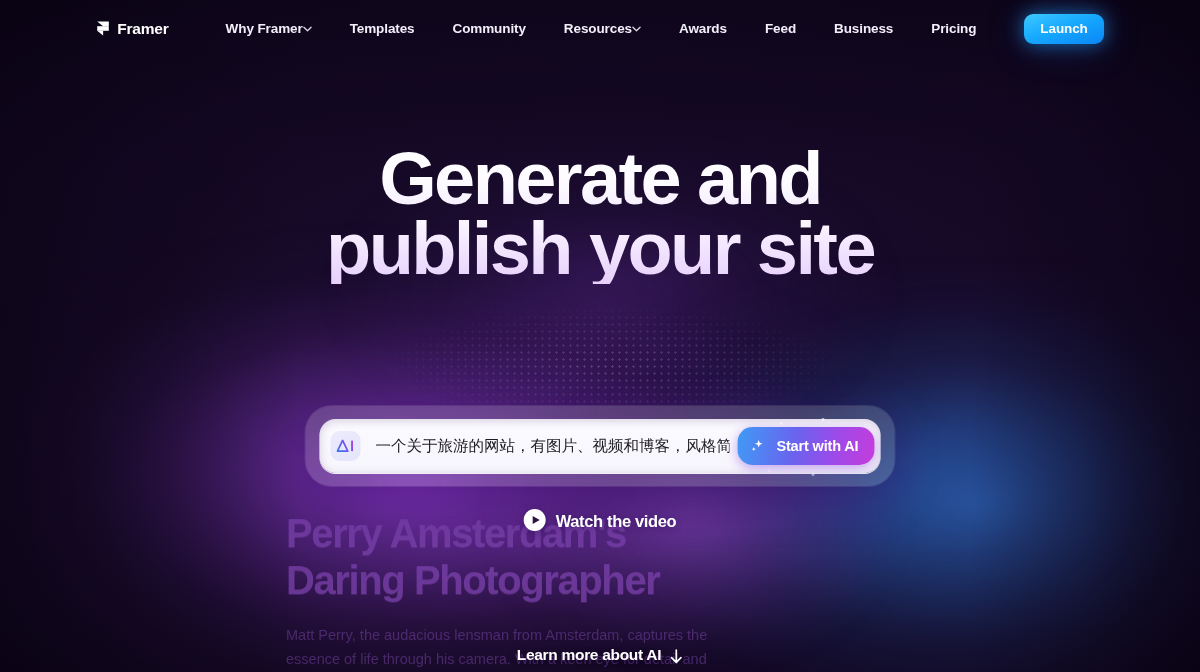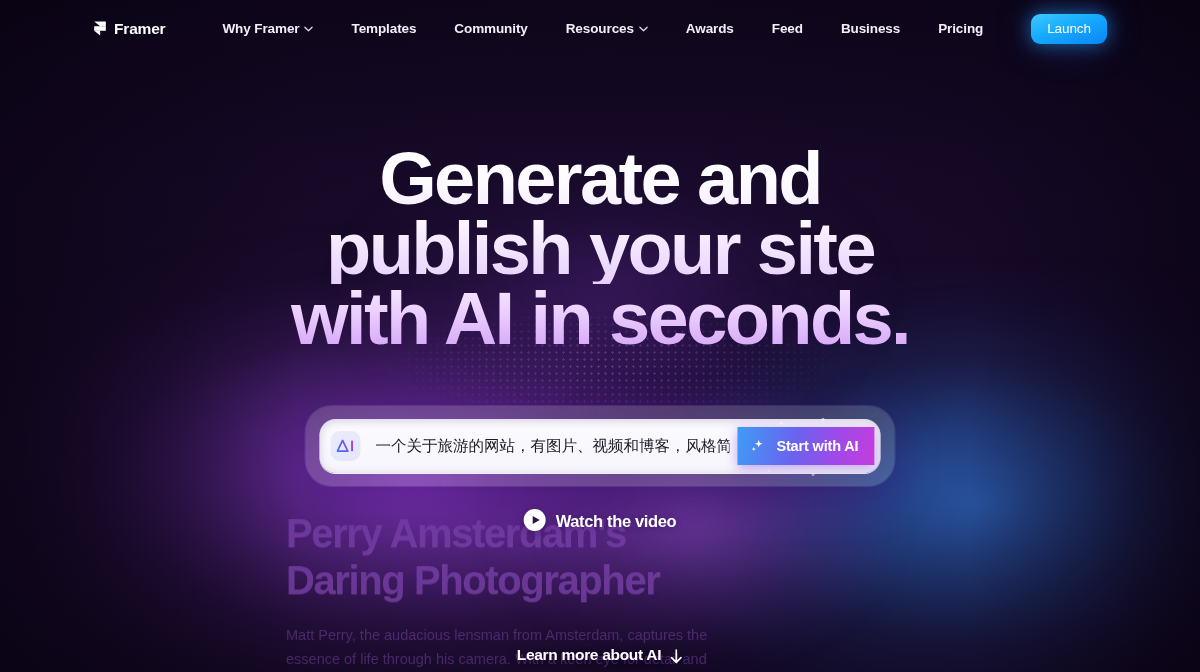--- a/index.html
+++ b/index.html
@@ -100,35 +100,35 @@
 
   .brand{
     display:flex; align-items:center; gap:7px;
     margin-right:57px; cursor:pointer;
   }
   .brand-mark{ width:14px; height:16px; display:block; }
   .brand-name{
     color:#fff; font-size:15.5px; font-weight:bold; letter-spacing:-.2px;
   }
   .nav-item{
-    display:flex; align-items:center; gap:5px;
+    display:flex; align-items:center; 
     color:#f2eefa; font-size:13.5px; font-weight:bold; letter-spacing:-.1px;
     cursor:pointer; white-space:nowrap;
   }
   .nav-item + .nav-item, .nav-item{ margin-right:0; }
   .nav-gap{ width:38px; }
   .chev{ display:block; width:9px; height:6px; opacity:.92; }
 
   .launch-btn{
     position:relative;
     margin-left:48px;
     padding:7px 16px 8px;
     border-radius:9px;
     background:linear-gradient(160deg,#3ec9ff 0%,#16a9ff 46%,#0a86f5 100%);
-    color:#fff; font-size:13.5px; font-weight:normal; letter-spacing:-.1px;
+    color:#fff; font-size:13.5px; font-weight:bold; letter-spacing:-.1px;
     cursor:pointer; border:none;
     box-shadow:0 0 18px rgba(40,160,255,.55), 0 0 38px rgba(30,130,255,.30);
     font-family:inherit;
   }
 
   
   .hero{
     position:absolute; left:0; top:0; width:100%; height:100%;
     z-index:20;
   }
@@ -182,21 +182,21 @@
   .prompt-text{
     flex:1 1 auto;
     margin-left:15px; margin-right:8px;
     color:#1d1b22; font-size:15.5px;
     white-space:nowrap; overflow:hidden;
     font-family:"DejaVu Sans","Liberation Sans",sans-serif;
   }
   .start-btn{
     position:relative; flex:0 0 auto;
     height:38px; padding:0 16px 0 13px;
-    border:none; border-radius:0;
+    border:none; border-radius:15px;
     background:linear-gradient(100deg,#3f9bf5 0%,#6a63ef 42%,#9f49e8 72%,#c43ddc 100%);
     color:#fff; font-size:14.5px; font-weight:bold; letter-spacing:-.15px;
     display:flex; align-items:center; gap:12px;
     cursor:pointer; font-family:inherit;
     box-shadow:0 3px 12px rgba(120,50,220,.45);
   }
   .spark{ display:block; width:14px; height:14px; }
 
   
   .speck{ position:absolute; border-radius:50%; background:#fff; opacity:.75; }
@@ -340,21 +340,20 @@
       </div>
 
       <button class="launch-btn">Launch</button>
     </div>
   </div>
 
   <div class="hero">
     <h1 class="headline">
       <span class="hl-1">Generate and</span>
       <span class="hl-2">publish your site</span>
-      <span class="hl-3">with AI in seconds.</span>
     </h1>
 
     <div class="prompt-wrap">
       <span class="speck" style="left:474px;top:16px;width:3px;height:3px;"></span>
       <span class="speck" style="left:498px;top:26px;width:2px;height:2px;opacity:.55;"></span>
       <span class="speck" style="left:516px;top:12px;width:2.5px;height:2.5px;opacity:.6;"></span>
       <span class="speck" style="left:462px;top:63px;width:2.5px;height:2.5px;opacity:.55;"></span>
       <span class="speck" style="left:506px;top:67px;width:3px;height:3px;opacity:.5;"></span>
 
       <div class="prompt-bar">

